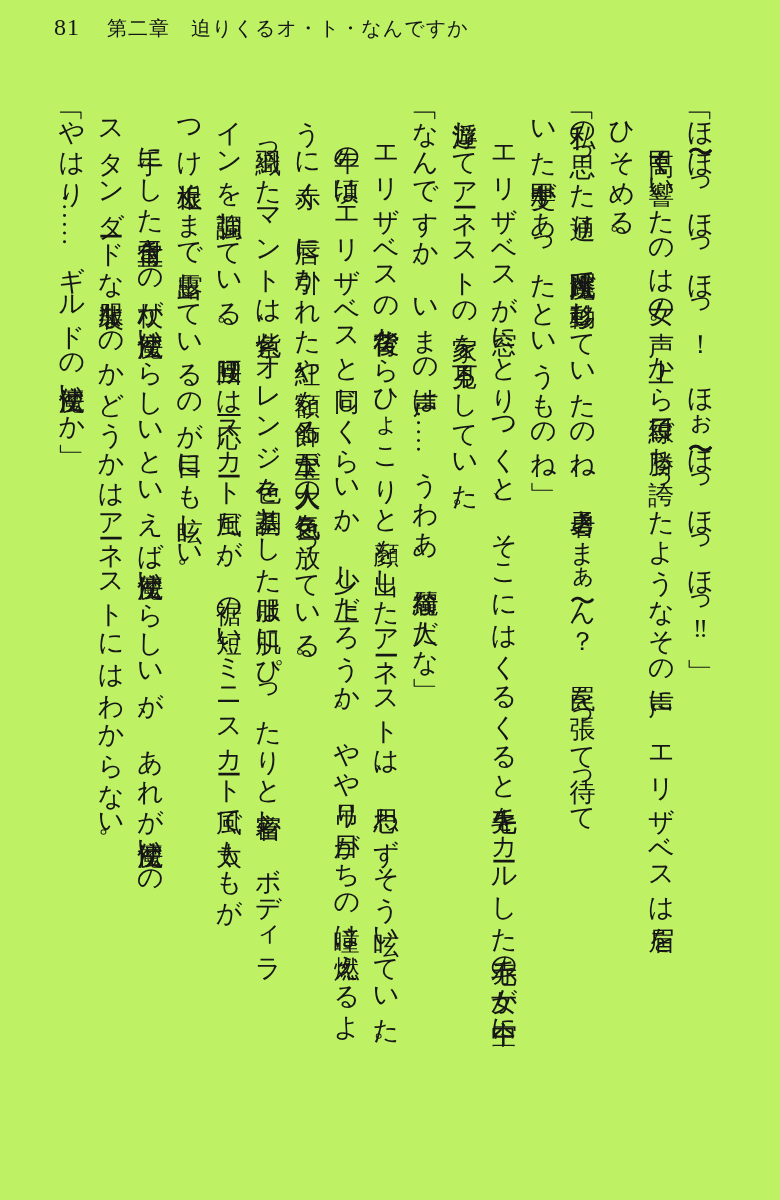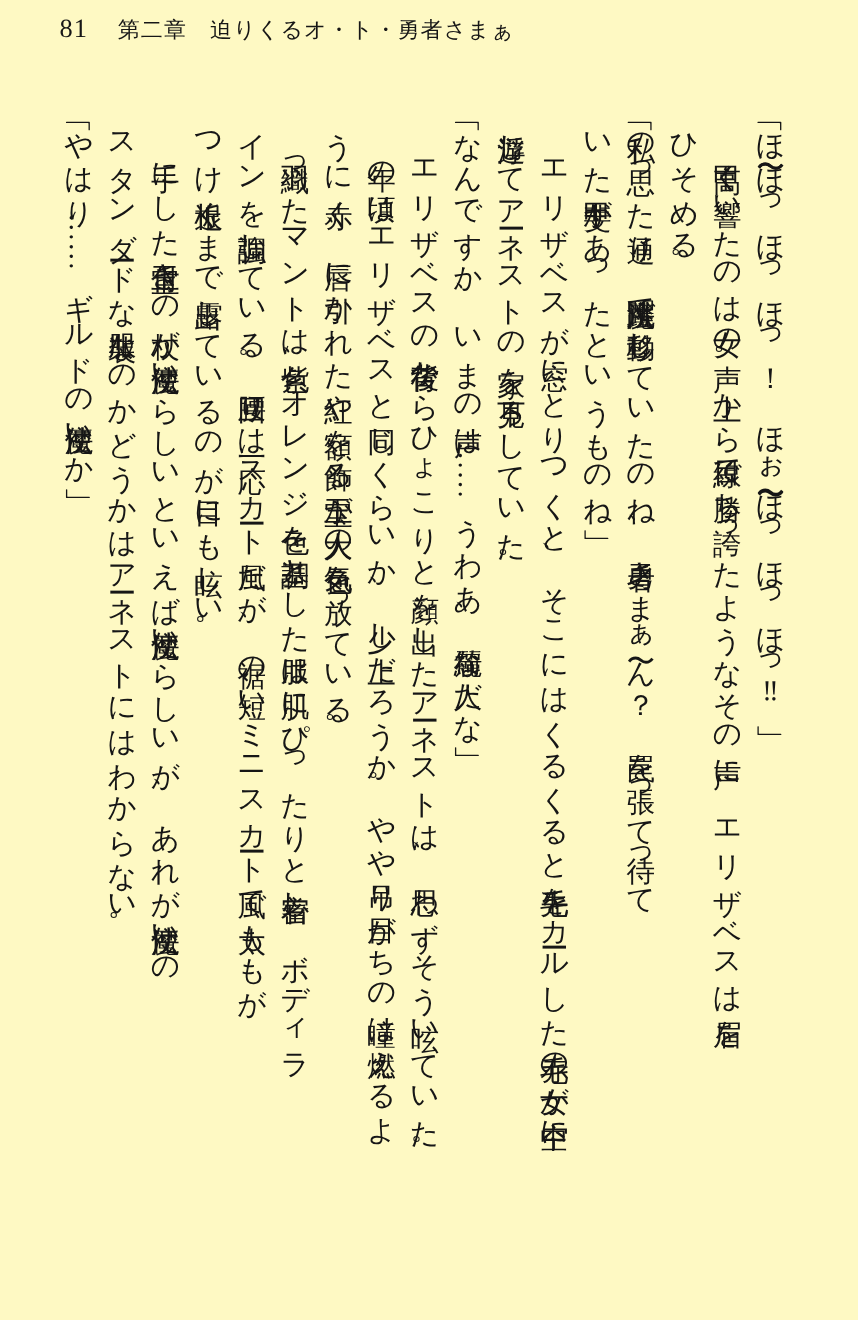--- a/index.html
+++ b/index.html
@@ -11,21 +11,21 @@
     height: 1200px;
     background: #fdfdfc;
     color: #161616;
     font-family: "Liberation Serif", "DejaVu Serif", serif;
     overflow: hidden;
   }
   .page {
     position: relative;
     width: 780px;
     height: 1200px;
-    background: #fef9c3;
+    background: #bef264;
   }
   
   .page-header {
     position: absolute;
     top: 14px;
     left: 54px;
     display: flex;
     align-items: baseline;
     gap: 27px;
     white-space: nowrap;
@@ -56,21 +56,21 @@
     padding: 0;
   }
 </style>
 </head>
 <body>
 
 <div class="page">
 
   <header class="page-header">
     <span class="page-number">81</span>
-    <span class="chapter-title">第二章　迫りくるオ・ト・勇者さまぁ</span>
+    <span class="chapter-title">第二章　迫りくるオ・ト・なんですか</span>
   </header>
 
   <main class="body-text">
     <div class="text-line">「ほ〜〜ほっほっほっ！　ほぉ〜〜ほっほっほっ‼」</div>
     <div class="text-line">　甲高く響いたのは女の声。上から目線で勝ち誇ったようなその声に、エリザベスは眉を</div>
     <div class="text-line">ひそめる。</div>
     <div class="text-line">「私の思った通り、跳躍魔法で移動していたのね、勇者さまぁ〜ん？　罠を張って待って</div>
     <div class="text-line">いた甲斐があったというものね」</div>
     <div class="text-line">　エリザベスが窓にとりつくと、そこにはくるくると毛先をカールした赤毛の女が空中に</div>
     <div class="text-line">浮遊してアーネストの家を見下ろしていた。</div>

